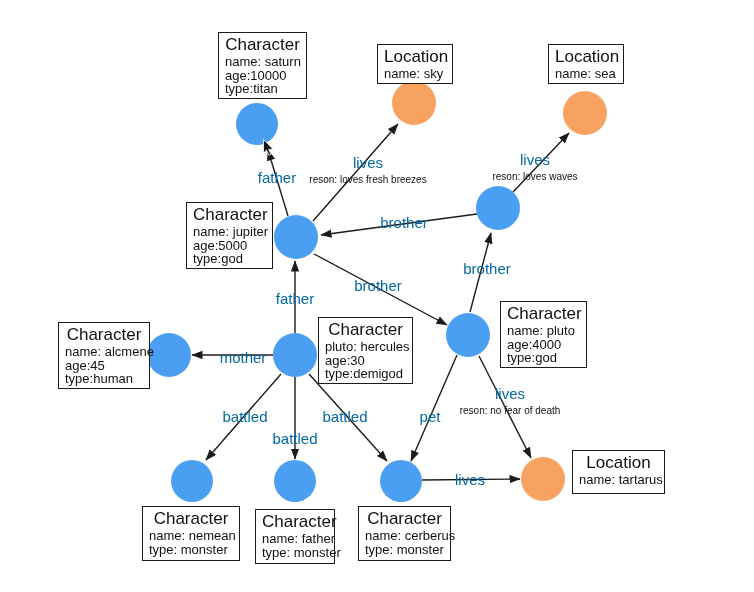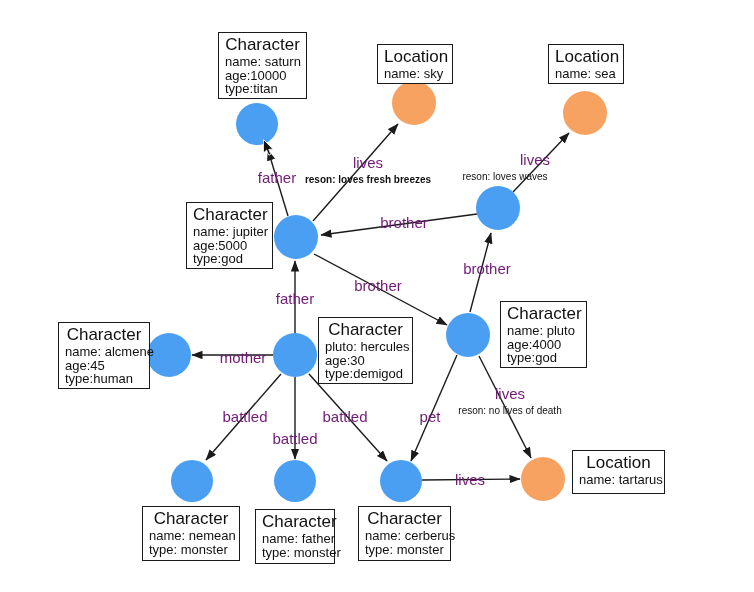--- a/index.html
+++ b/index.html
@@ -6,21 +6,21 @@
   body{width:754px;height:592px;overflow:hidden;font-family:"Liberation Sans",sans-serif;color:#111;}
   #canvas{position:relative;width:754px;height:488px;}
   svg#edges{position:absolute;left:0;top:0;width:754px;height:592px;}
   .node{position:absolute;border-radius:50%;}
   .node.blue{background:#4a9ff2;}
   .node.orange{background:#f8a261;}
   .infobox{position:absolute;border:1px solid #1b1b1b;background:#fff;box-sizing:border-box;padding:2px 6px 4px 6px;}
   .infobox .title{font-size:17px;line-height:20px;text-align:center;color:#111;font-weight:400;}
   .infobox .prop{font-size:13px;line-height:13.5px;color:#111;white-space:nowrap;}
   .infobox.center .prop{text-align:left;}
-  .edgelabel{position:absolute;font-size:15px;line-height:15px;color:#701a75;white-space:nowrap;transform:translate(-50%,-50%);}
+  .edgelabel{position:absolute;font-size:15px;line-height:15px;color:#0369a1;white-space:nowrap;transform:translate(-50%,-50%);}
   .edgesub{position:absolute;font-size:10px;line-height:10px;color:#111;white-space:nowrap;transform:translate(-50%,-50%);}
   .cursor{position:absolute;width:12px;height:18px;}
 </style>
 </head>
 <body>
 
 <div id="canvas">
 
   <svg id="edges" viewBox="0 0 754 592">
     <defs>
@@ -115,34 +115,34 @@
         <div class="prop">type: monster</div>
       </div>
       <div class="infobox center" style="left: 572px; top: 450px; width: 93px; height: 44px; border-color: rgb(27, 27, 27);">
         <div class="title">Location</div>
         <div class="prop">name: tartarus</div>
       </div>
     </div>
   <div id="labels-layer">
       <div class="edgelabel" style="left: 277px; top: 177px;">father</div>
       <div class="edgelabel" style="left: 368px; top: 162px;">lives</div>
-      <div class="edgesub" style="left: 368px; top: 180px; font-weight: bold;">reson: loves fresh breezes</div>
+      <div class="edgesub" style="left: 368px; top: 180px;">reson: loves fresh breezes</div>
       <div class="edgelabel" style="left: 404px; top: 222px;">brother</div>
       <div class="edgelabel" style="left: 535px; top: 159px;">lives</div>
-      <div class="edgesub" style="left: 505px; top: 177px;">reson: loves waves</div>
+      <div class="edgesub" style="left: 535px; top: 177px;">reson: loves waves</div>
       <div class="edgelabel" style="left: 487px; top: 268px;">brother</div>
       <div class="edgelabel" style="left: 378px; top: 285px;">brother</div>
       <div class="edgelabel" style="left: 295px; top: 298px;">father</div>
       <div class="edgelabel" style="left: 243px; top: 357px;">mother</div>
       <div class="edgelabel" style="left: 245px; top: 416px;">battled</div>
       <div class="edgelabel" style="left: 295px; top: 438px;">battled</div>
       <div class="edgelabel" style="left: 345px; top: 416px;">battled</div>
       <div class="edgelabel" style="left: 430px; top: 416px;">pet</div>
       <div class="edgelabel" style="left: 510px; top: 393px;">lives</div>
-      <div class="edgesub" style="left: 510px; top: 411px;">reson: no lives of death</div>
+      <div class="edgesub" style="left: 510px; top: 411px;">reson: no fear of death</div>
       <div class="edgelabel" style="left: 470px; top: 479px;">lives</div>
     </div>
 
   <svg class="cursor" id="cursor" viewBox="0 0 12 18" style="left: 263px; top: 139px;">
     <path d="M0.5,0.5 L0.5,14 L3.6,11.1 L5.8,16.2 L7.9,15.3 L5.8,10.4 L10,10.2 Z" fill="#111" stroke="#fff" stroke-width="0.8"></path>
   </svg>
 
 </div>
 
 </body></html>

